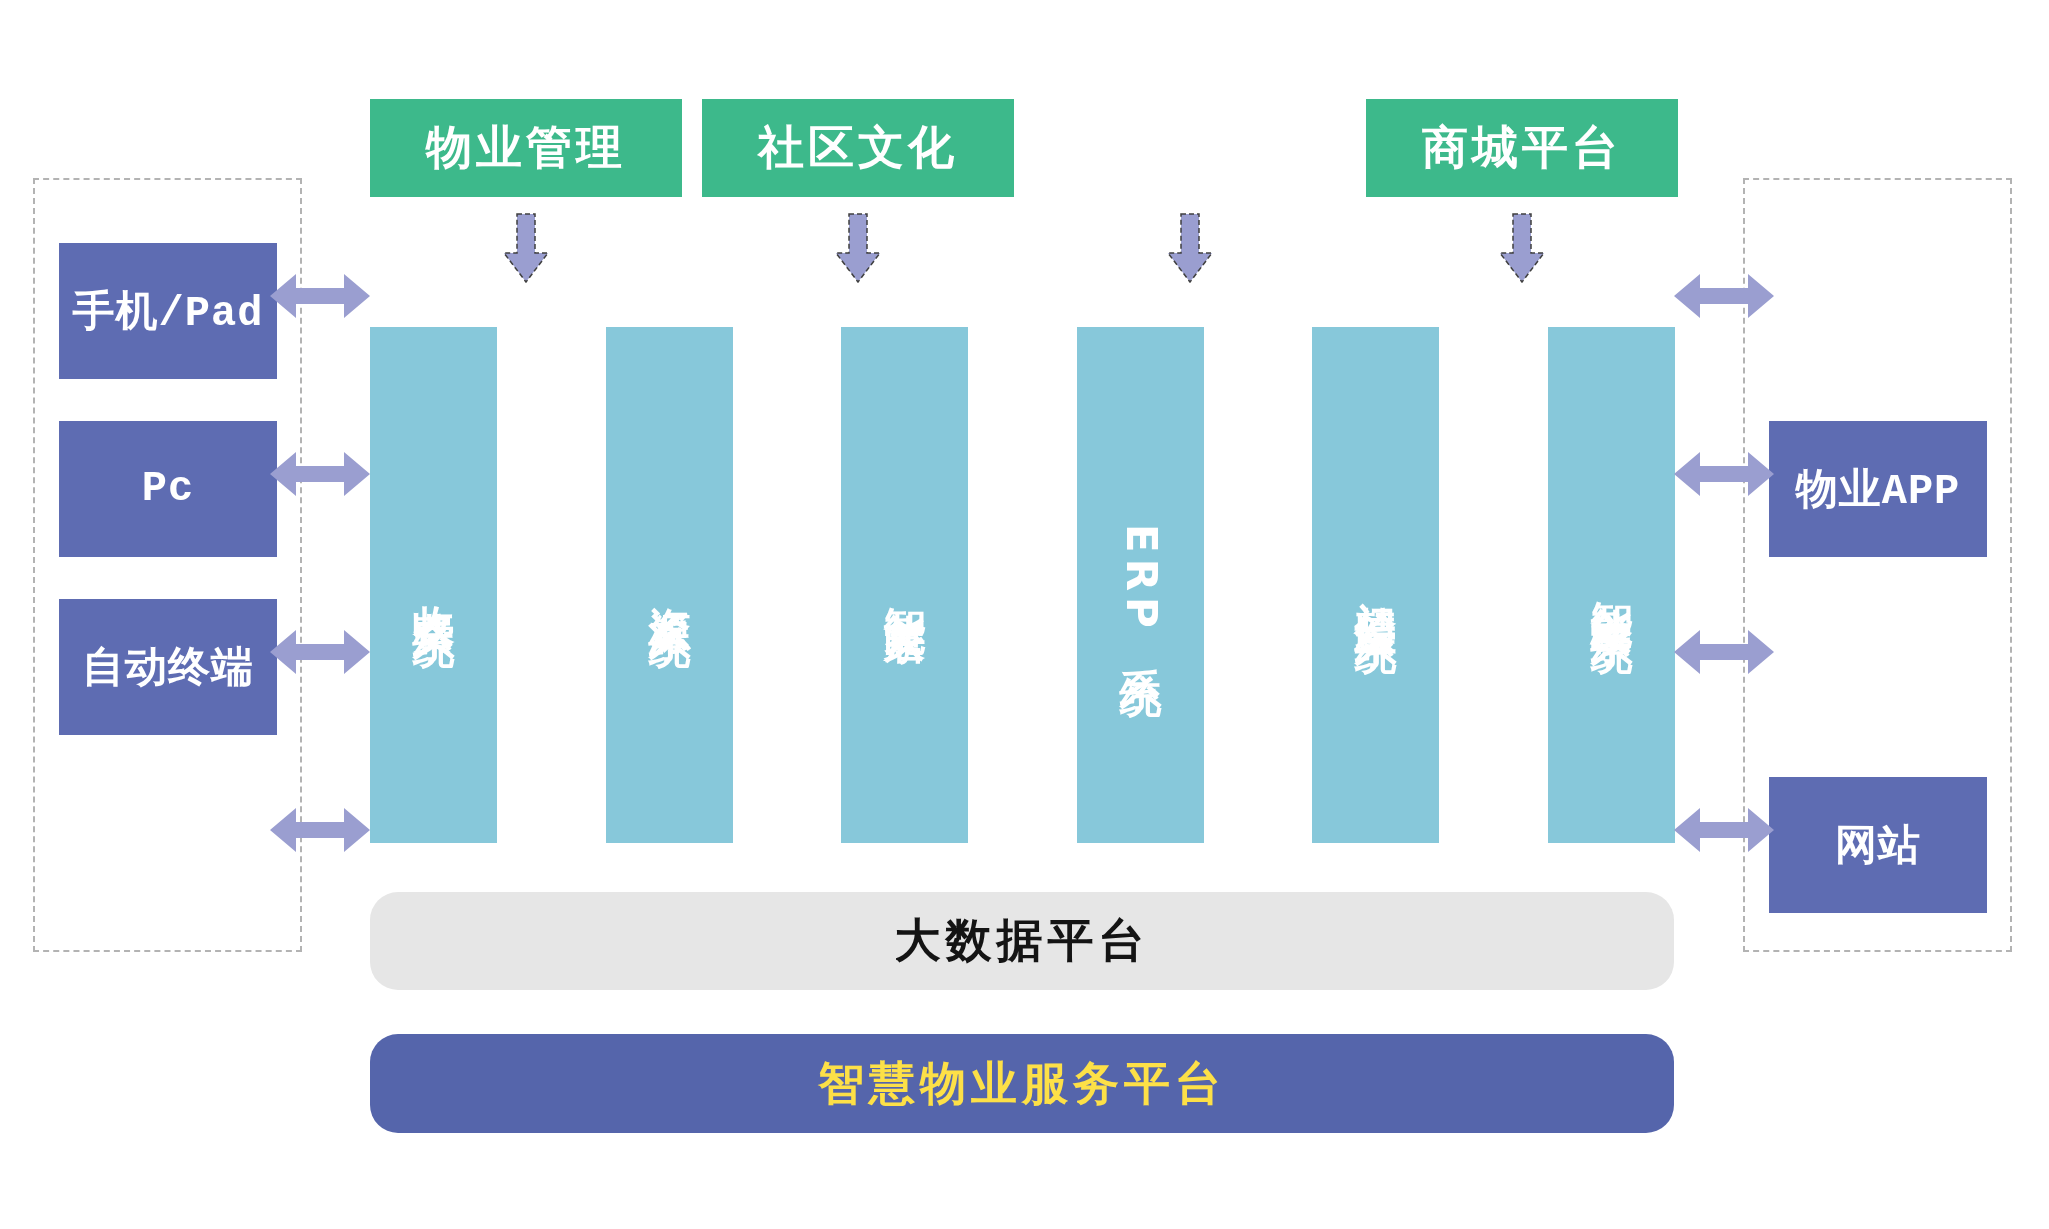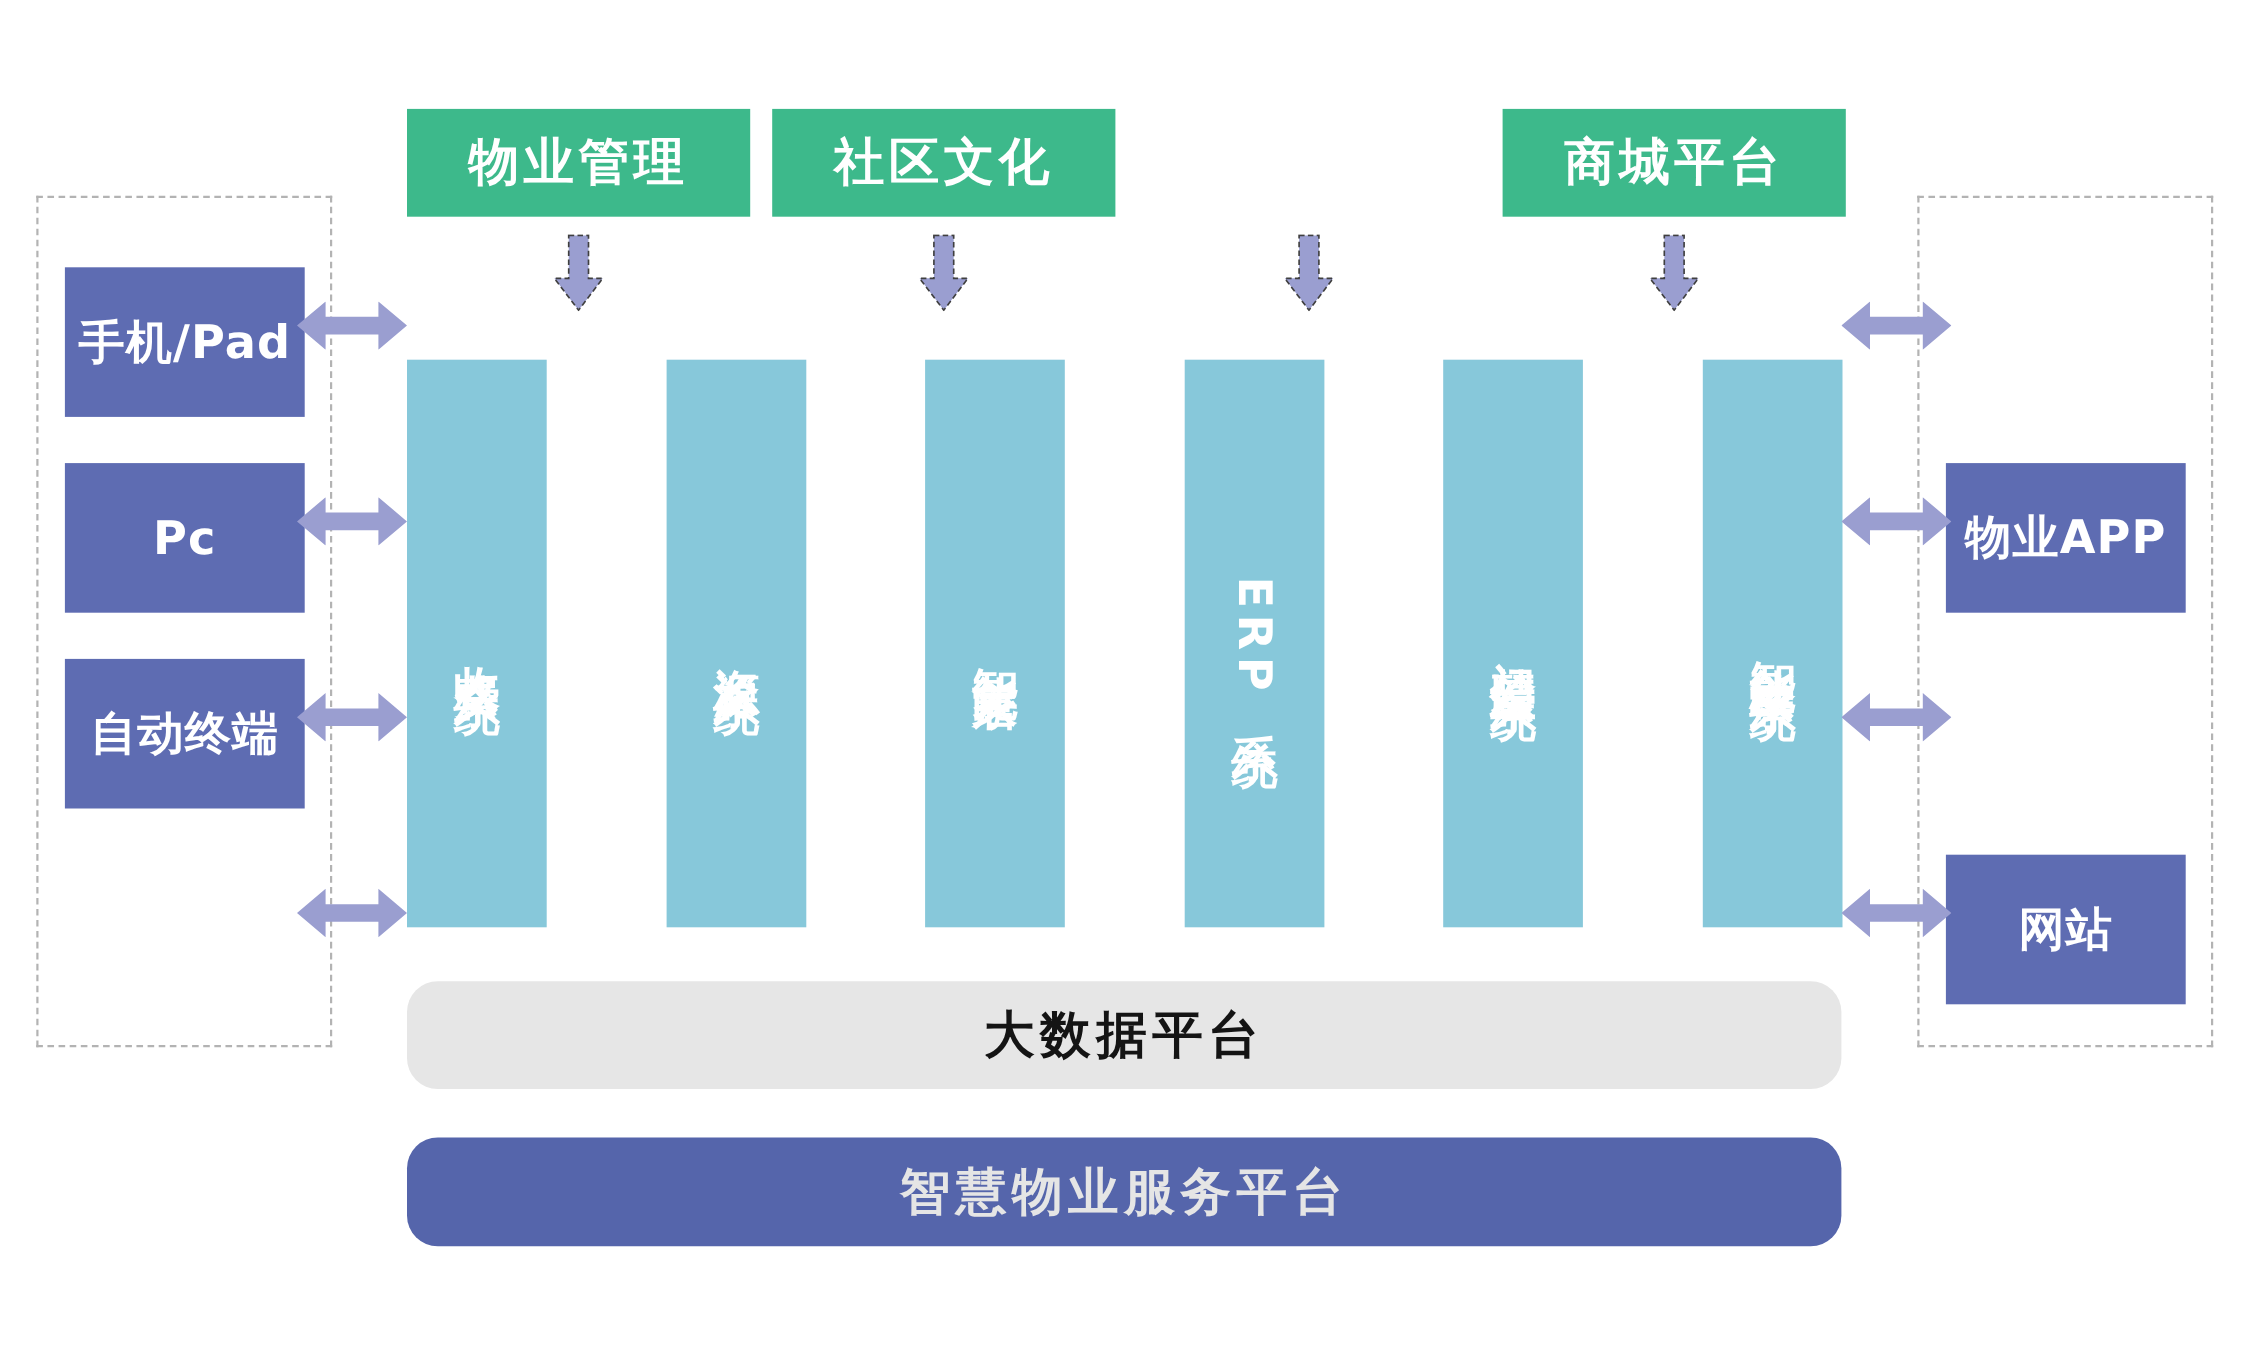--- a/index.html
+++ b/index.html
@@ -3,20 +3,21 @@
 <meta charset="utf-8">
 <style>
   html,body{margin:0;padding:0;background:#ffffff;}
   .canvas{
     position:relative;width:2049px;height:1229px;background:#ffffff;
     font-family:"DejaVu Sans","Liberation Sans",sans-serif;overflow:hidden;
   }
   .dots{
     background-image:radial-gradient(rgba(20,40,70,0.10) 1.2px, transparent 1.3px);
     background-size:7px 7px;
+    font-family:Liberation Mono, monospace;
   }
   
   .gbox{
     position:absolute;top:99px;width:312px;height:98px;background:#3db98b;
     color:#ffffff;display:flex;align-items:center;justify-content:center;
     font-size:46px;font-weight:bold;letter-spacing:4px;
   }
   
   .col{
     position:absolute;top:327px;width:127px;height:516px;background:#87c8da;
@@ -40,21 +41,21 @@
   .dashed.left{left:33px;}
   .dashed.right{left:1743px;}
   
   .arrow{position:absolute;line-height:0;}
   
   .bar{
     position:absolute;left:370px;width:1304px;display:flex;align-items:center;
     justify-content:center;font-weight:bold;letter-spacing:5px;border-radius:28px;
   }
   .bar-gray{top:892px;height:98px;background:#e6e6e6;color:#141414;font-size:46px;}
-  .bar-purple{top:1034px;height:99px;background:#5565ab;color:#e5e5e5;font-size:46px;}
+  .bar-purple{top:1034px;height:99px;background:#5565ab;color:#fde047;font-size:46px;}
 </style>
 </head>
 <body>
 
 <div class="canvas">
 
   <div class="dashed left"></div>
   <div class="dashed right"></div>
 
   <div class="gbox dots" style="left:370px">物业管理</div>

